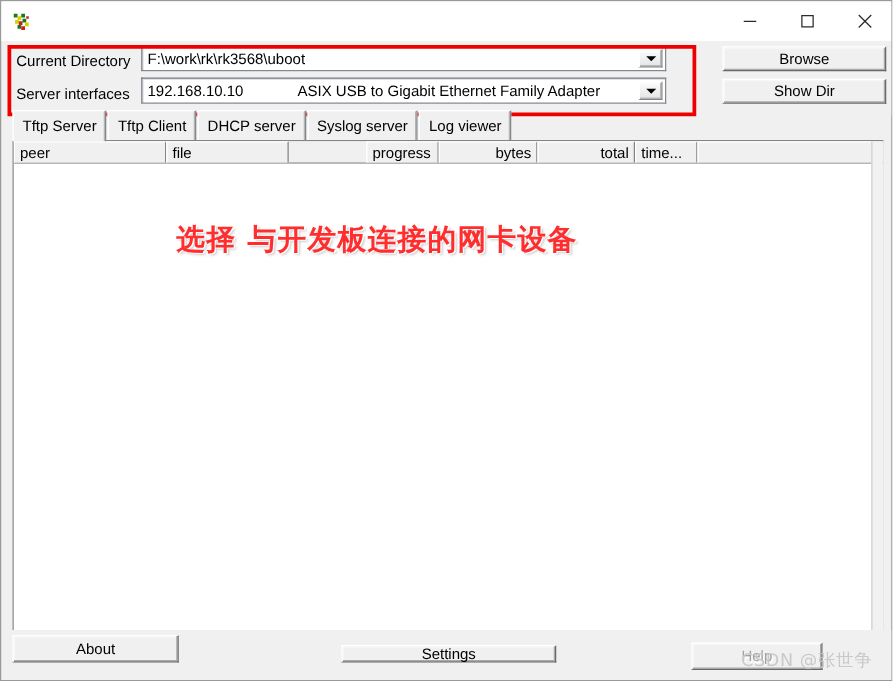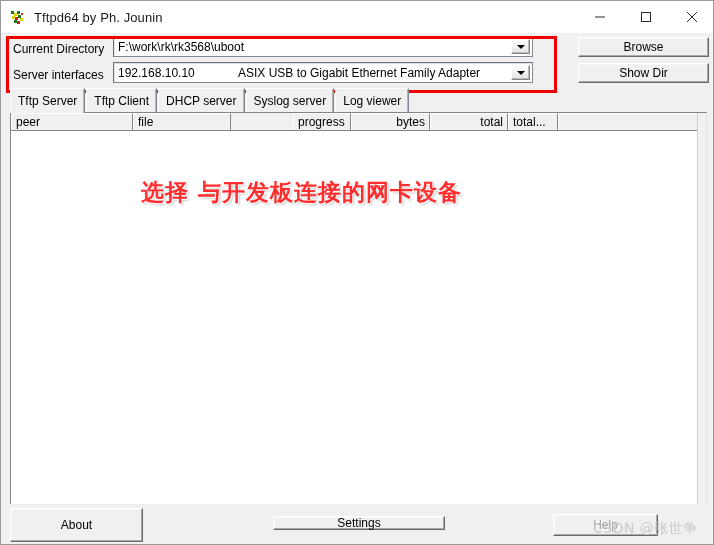--- a/index.html
+++ b/index.html
@@ -290,21 +290,20 @@
         <rect x="8" y="3" width="3" height="3" fill="#1a7a1a"></rect>
         <rect x="3" y="8" width="3" height="3" fill="#d8d000"></rect>
         <rect x="6" y="9" width="3" height="3" fill="#cc2020"></rect>
         <rect x="9" y="7" width="3" height="3" fill="#1a7a1a"></rect>
         <rect x="11" y="10" width="3" height="3" fill="#d8d000"></rect>
         <rect x="5" y="12" width="3" height="3" fill="#1a7a1a"></rect>
         <rect x="8" y="13" width="3" height="3" fill="#cc2020"></rect>
         <rect x="12" y="5" width="2" height="2" fill="#cc2020"></rect>
       </svg>
     </div>
-    <span class="title-text">Tftpd64 by Ph. Jounin</span>
 
     <div class="caption-buttons">
       <div class="cap-btn">
         <svg width="12" height="12" viewBox="0 0 12 12">
           <line x1="1" y1="6" x2="11" y2="6" stroke="#2b2b2b" stroke-width="1"></line>
         </svg>
       </div>
       <div class="cap-btn">
         <svg width="12" height="12" viewBox="0 0 12 12">
           <rect x="1.5" y="1.5" width="9" height="9" fill="none" stroke="#2b2b2b" stroke-width="1"></rect>
@@ -351,32 +350,32 @@
   </div>
 
   <div class="listview">
     <div class="lv-header">
       <div class="lv-col" style="width:122px;">peer</div>
       <div class="lv-col" style="width:98px;">file</div>
       <div class="lv-col" style="width:62px;margin-top:20px;">start time</div>
       <div class="lv-col" style="width:58px;">progress</div>
       <div class="lv-col right" style="width:79px;">bytes</div>
       <div class="lv-col right" style="width:78px;">total</div>
-      <div class="lv-col" style="width:50px;">total...</div>
+      <div class="lv-col" style="width:50px;">time...</div>
       <div class="lv-col" style="width:141px;"></div>
     </div>
     <div class="lv-body"></div>
     <div class="lv-scrollbar"></div>
   </div>
 
   <div class="annot">
     <div>选择 与开发板连接的网卡设备</div>
   </div>
 
   <div class="bottombar">
-    <div class="btn3d" style="left:8px; top:4px; width:133px; height:34px;">About</div>
+    <div class="btn3d" style="left:8px; top:4px; width:133px; height:22px;">About</div>
     <div class="btn3d" style="left:271px; top:12px; width:172px; height:14px;text-align:center;">Settings</div>
     <div class="btn3d disabled" style="left:551px; top:10px; width:105px; height:22px;">Help</div>
   </div>
 
   <div class="watermark">CSDN @张世争</div>
 
 </div>
 
 </body></html>

